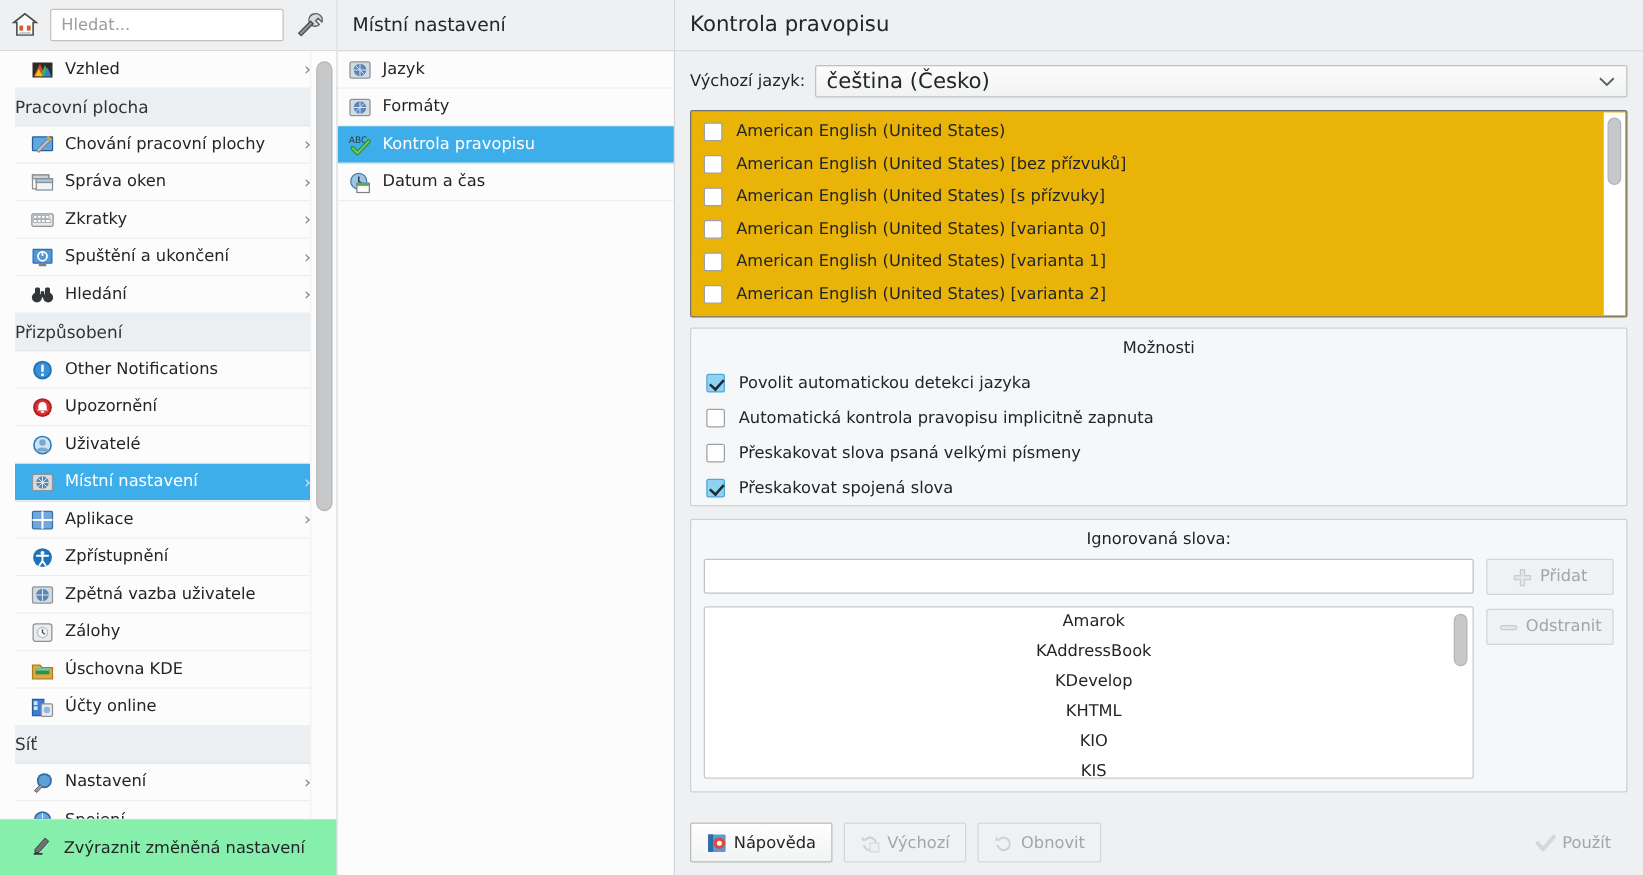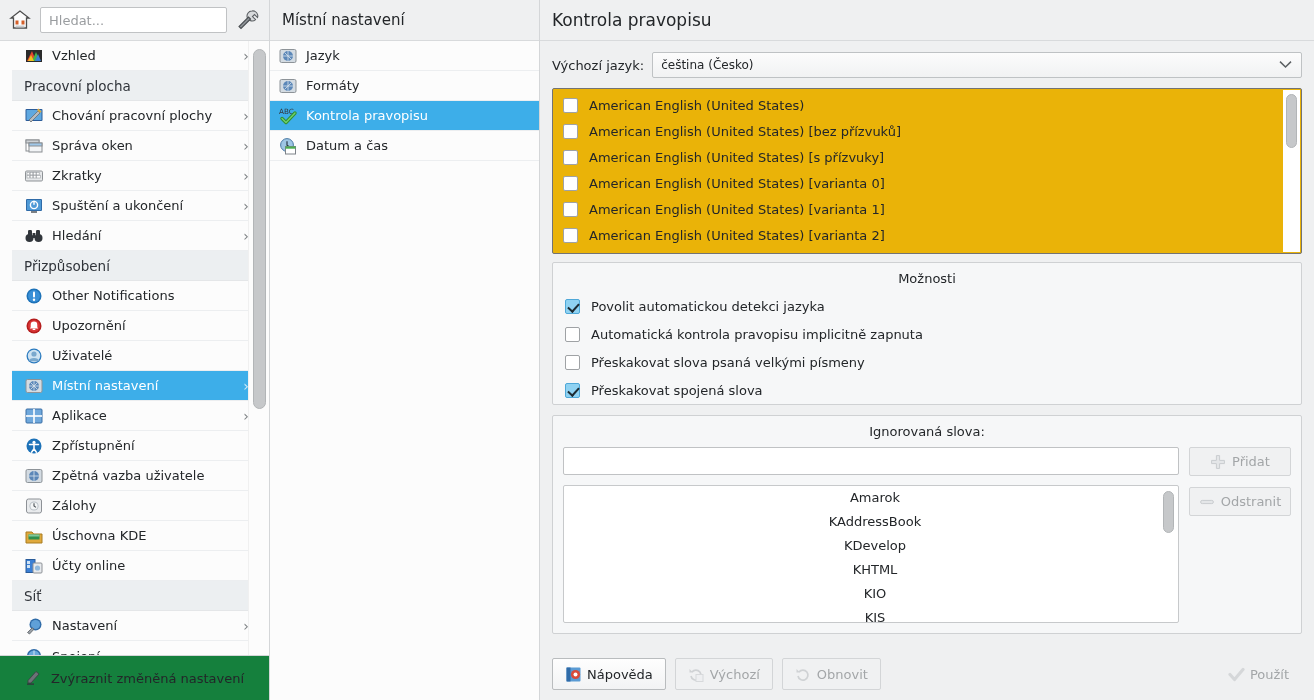--- a/index.html
+++ b/index.html
@@ -50,21 +50,20 @@
 
   .sidebar-scroll {
     flex: 1 1 auto;
     overflow: hidden;
     position: relative;
     background: #fcfcfc;
   }
   .nav-list { width: 249px; margin-left: 12px; }
   .nav-header {
     height: 30px; line-height: 30px;
-    padding-left: 12px;
     background: #eceff1;
     font-size: 13.5px;
     color: #30343a;
     border-bottom: 1px solid #e4e6e8;
   }
   .nav-item {
     height: 30px;
     display: flex; align-items: center;
     padding: 0 8px 0 12px;
     border-bottom: 1px solid #eceef0;
@@ -84,21 +83,21 @@
     background: #fcfcfc; border-left: 1px solid #f0f0f0;
   }
   .sb-thumb {
     position: absolute; left: 4px; width: 13px;
     background: #c6c8ca; border: 1px solid #b2b5b7;
     border-radius: 7px;
   }
 
   .sidebar-bottom {
     height: 45px; min-height: 45px;
-    background: #15803d;
+    background: #86efac;
     border-top: 1px solid #d4d6d8;
     display: flex; align-items: center; justify-content: center;
     gap: 8px;
   }
   .sidebar-bottom .lbl { font-size: 13px; color: #232629; }
 
   
   .midcol {
     width: 270px; height: 700px;
     background: #fcfcfc;
@@ -149,21 +148,21 @@
     height: 28px; margin-bottom: 9px;
   }
   .lang-row .lab { font-size: 13px; }
   .combo {
     flex: 1 1 auto; height: 26px;
     background: linear-gradient(#fcfcfc, #f1f2f3);
     border: 1px solid #bfc2c4;
     border-radius: 2px;
     display: flex; align-items: center;
     padding: 0 8px;
-    font-size: 12px;
+    font-size: 17px;
     position: relative;
   }
   .combo .chev-d {
     position: absolute; right: 9px; top: 50%;
     transform: translateY(-50%);
     color: #5c6063;
   }
 
   
   .langlist {

